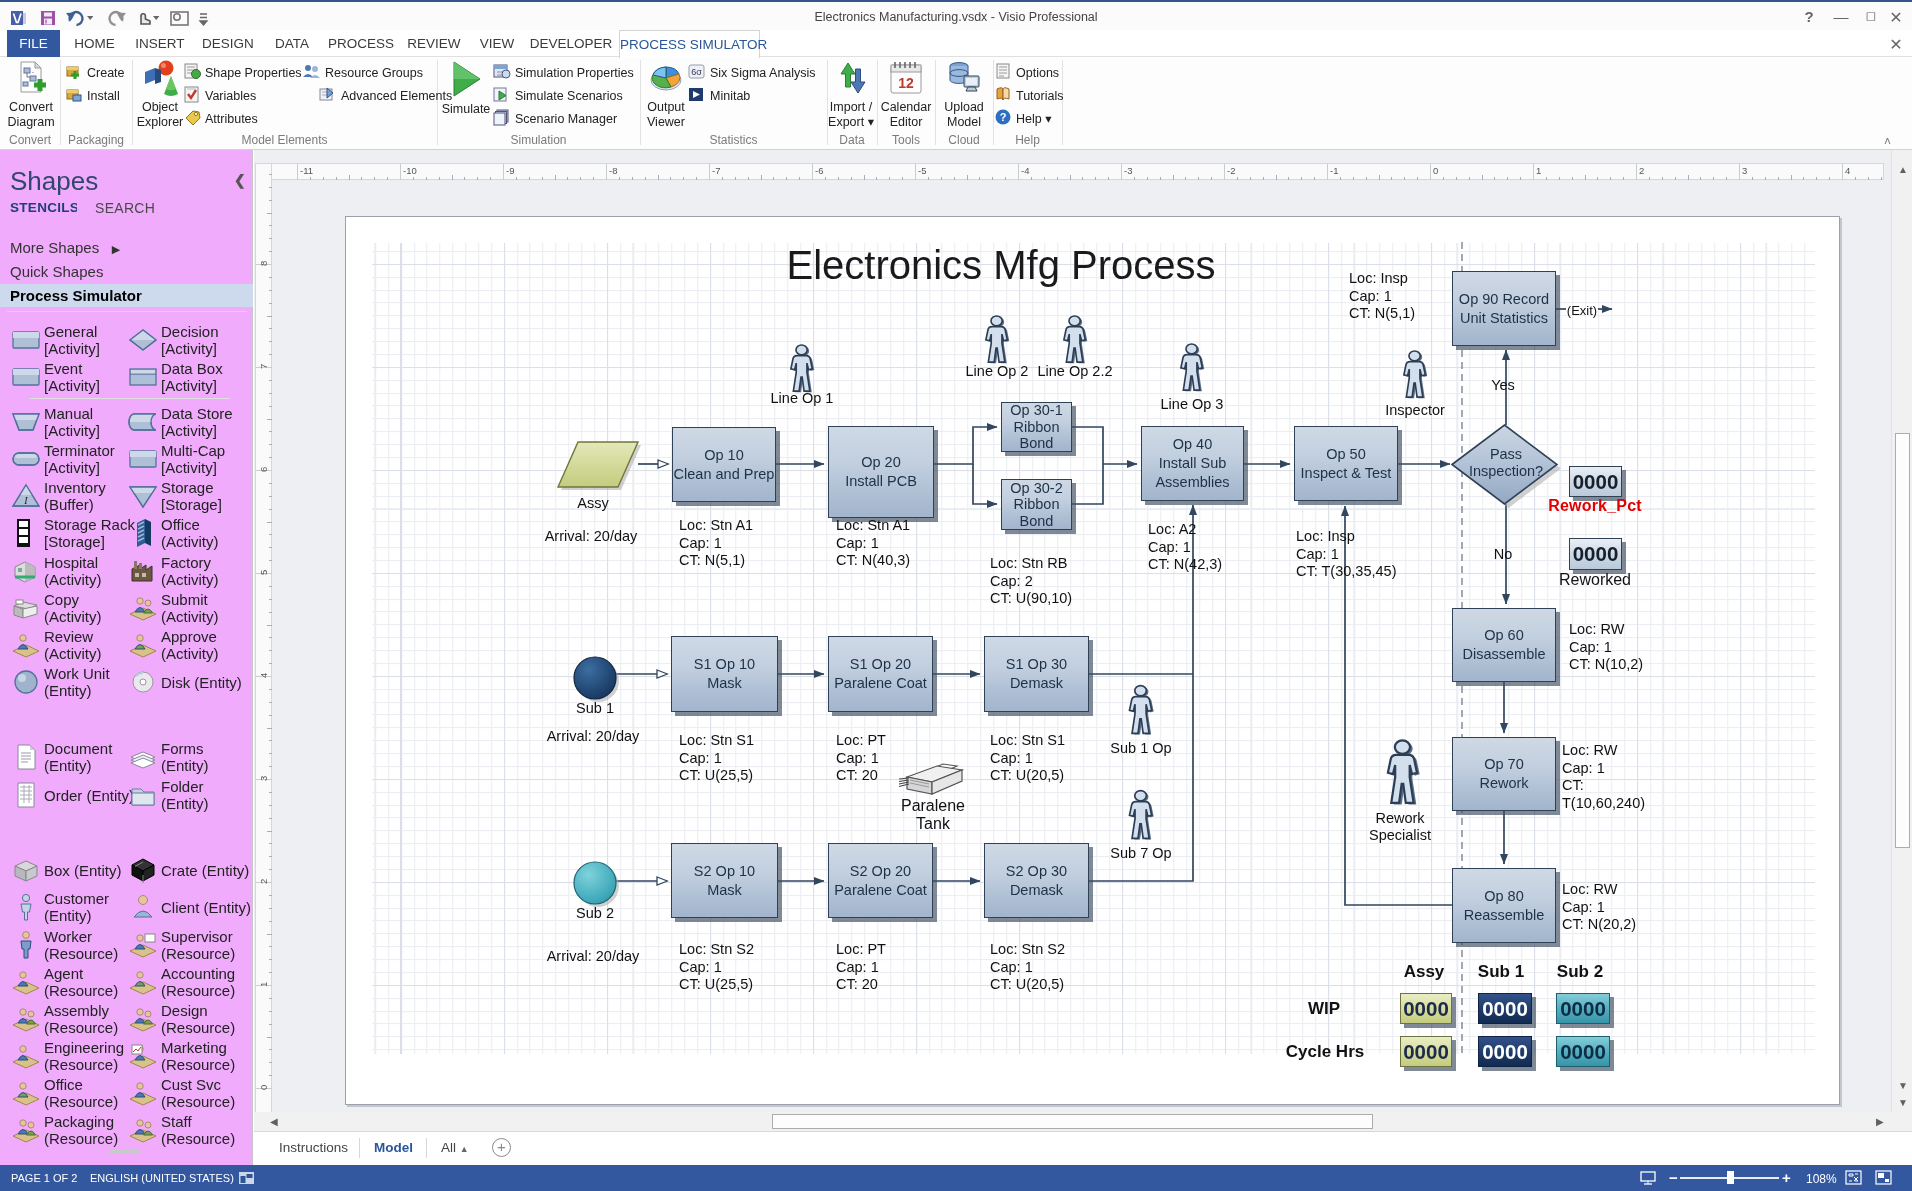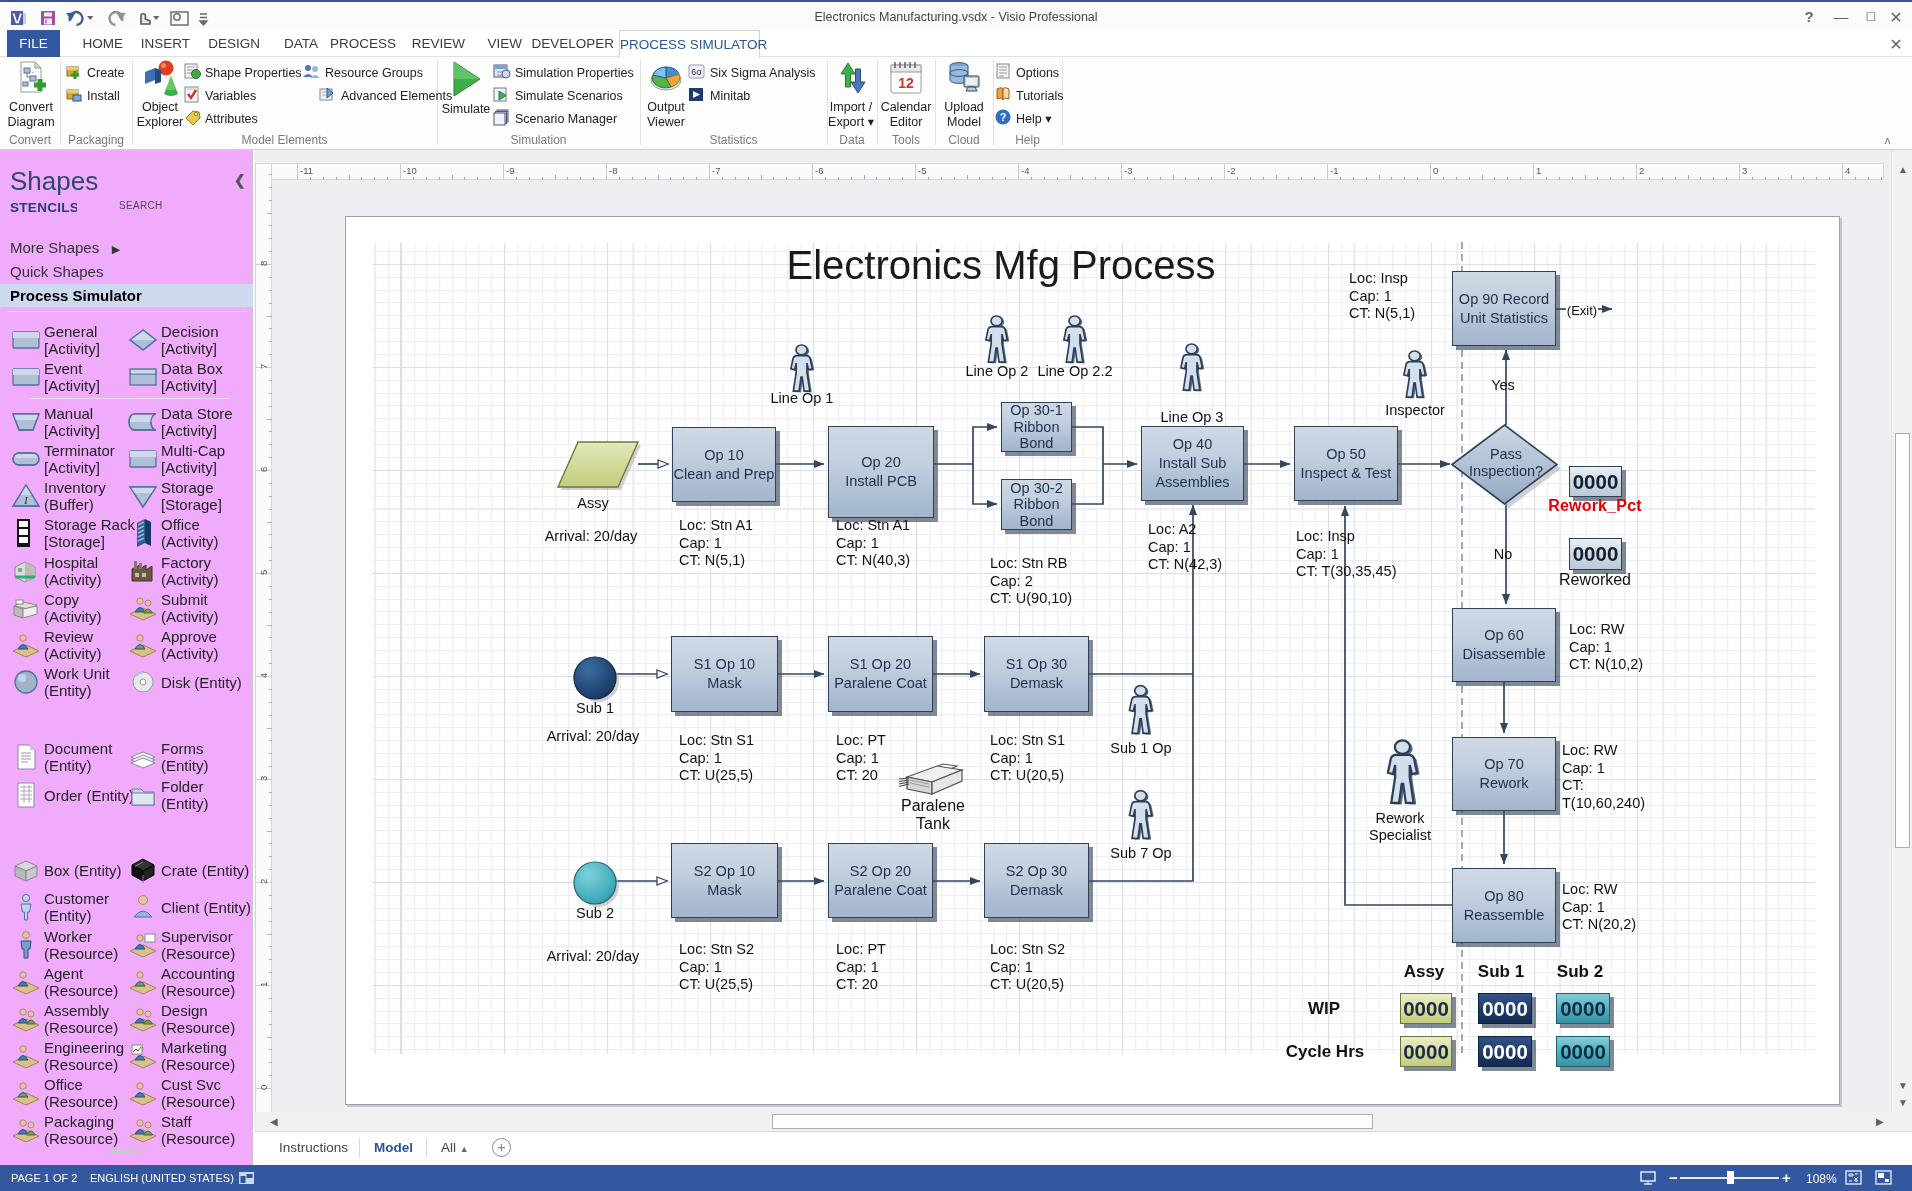--- a/index.html
+++ b/index.html
@@ -7,37 +7,37 @@
 .abs{position:absolute;}
 #root{position:absolute;top:0;left:0;width:1912px;height:1191px;}
 
 #titlebar{position:absolute;top:0;left:0;width:1912px;height:30px;background:#fbfbfb;border-top:2px solid #34548c;}
 #titletext{position:absolute;top:8px;left:0;width:1912px;text-align:center;font-size:12.5px;color:#444;}
 .winbtn{position:absolute;top:6px;color:#666;font-size:15px;width:30px;text-align:center;}
 
 #tabrow{position:absolute;top:30px;left:0;width:1912px;height:27px;background:#fff;border-bottom:1px solid #e0e0e0;}
 #filetab{position:absolute;top:0;left:7px;width:53px;height:27px;background:#33589f;color:#fff;
  font-size:13.5px;text-align:center;line-height:27px;}
-.tab{position:absolute;top:0;height:27px;line-height:27px;font-size:13.5px;white-space:nowrap;color:#3b3b3b;text-align:right;}
+.tab{position:absolute;top:0;height:27px;line-height:27px;font-size:13.5px;white-space:nowrap;color:#3b3b3b;text-align:center;}
 #seltab{position:absolute;top:0;left:619px;width:141px;height:28px;z-index:5;line-height:27px;background:#fff;
  border:1px solid #d5d5d5;border-bottom:none;color:#2a5699;font-size:13.5px;text-align:center;white-space:nowrap;}
 
 #ribbon{position:absolute;top:57px;left:0;width:1912px;height:93px;background:#fdfdfd;border-bottom:1px solid #d2d2d2;}
 .rsep{position:absolute;top:3px;width:1px;height:85px;background:#e2e2e2;}
 .glabel{position:absolute;top:76px;font-size:12px;color:#7b7b7b;text-align:center;}
 .bigbtn{position:absolute;top:3px;text-align:center;font-size:12.5px;color:#222;line-height:15px;}
 .smallbtn{position:absolute;font-size:12.5px;color:#222;height:22px;line-height:22px;white-space:nowrap;}
 .smallbtn svg{vertical-align:-3px;margin-right:4px;}
 #ribchev{position:absolute;top:78px;left:1884px;color:#777;font-size:12px;}
 
 #sidebar{position:absolute;top:150px;left:0;width:253px;height:1015px;background:#f0abfc;border-right:1px solid #c6c6c6;}
 #shtitle{position:absolute;top:16px;left:10px;font-size:26px;color:#30476b;}
 #shcollapse{position:absolute;top:22px;left:234px;color:#555;font-size:14px;font-weight:bold;}
 #stencils{position:absolute;top:50px;left:10px;font-size:13.5px;font-weight:bold;color:#1f3f77;letter-spacing:.3px;}
-#searchtab{position:absolute;top:50px;left:95px;font-size:10px;color:#494949;letter-spacing:.3px;margin-left:24px;}
+#searchtab{position:absolute;top:50px;left:95px;font-size:14px;color:#494949;letter-spacing:.3px;}
 #stsep{position:absolute;top:48px;left:77px;width:1px;height:17px;background:#ccc;}
 #moreshapes{position:absolute;top:89px;left:10px;font-size:15px;color:#333;}
 #quickshapes{position:absolute;top:113px;left:10px;font-size:15px;color:#333;}
 #pssel{position:absolute;top:134px;left:0px;width:253px;height:23px;background:#cdd9ec;}
 #pssel span{position:absolute;top:3px;left:10px;font-size:15px;font-weight:bold;color:#000;}
 #pssep{position:absolute;top:161px;left:7px;width:240px;height:1px;background:#d9d9d9;}
 .srow{position:absolute;width:253px;height:37px;}
 .sicon{position:absolute;top:2px;width:30px;height:30px;}
 .sicon.c2{left:128px;}.sicon.c1{left:11px;}
 .stxt{position:absolute;top:1px;font-size:15px;color:#222;line-height:17px;}
@@ -962,21 +962,21 @@
 <div class="lbl" style="left:736px;top:791px;z-index:3;">Loc: Stn S2<br>Cap: 1<br>CT: U(20,5)</div>
 <div class="clbl" style="left:249px;top:345px;width:180px;z-index:3;">Assy</div>
 <div class="clbl" style="left:247px;top:378px;width:180px;font-size:14.5px;z-index:3;">Arrival: 20/day</div>
 <div class="clbl" style="left:251px;top:550px;width:180px;z-index:3;">Sub 1</div>
 <div class="clbl" style="left:249px;top:578px;width:180px;font-size:14.5px;z-index:3;">Arrival: 20/day</div>
 <div class="clbl" style="left:251px;top:755px;width:180px;z-index:3;">Sub 2</div>
 <div class="clbl" style="left:249px;top:798px;width:180px;font-size:14.5px;z-index:3;">Arrival: 20/day</div>
 <div class="clbl" style="left:458px;top:240px;width:180px;z-index:3;">Line Op 1</div>
 <div class="clbl" style="left:653px;top:213px;width:180px;z-index:3;">Line Op 2</div>
 <div class="clbl" style="left:731px;top:213px;width:180px;z-index:3;">Line Op 2.2</div>
-<div class="clbl" style="left:848px;top:246px;width:180px;z-index:3;margin-top:13px;">Line Op 3</div>
+<div class="clbl" style="left:848px;top:246px;width:180px;z-index:3;">Line Op 3</div>
 <div class="clbl" style="left:1071px;top:252px;width:180px;z-index:3;">Inspector</div>
 <div class="clbl" style="left:797px;top:590px;width:180px;z-index:3;">Sub 1 Op</div>
 <div class="clbl" style="left:797px;top:695px;width:180px;z-index:3;">Sub 7 Op</div>
 <div class="clbl" style="left:1056px;top:660px;width:180px;z-index:3;">Rework<br>Specialist</div>
 <div class="clbl" style="left:1159px;top:227px;width:180px;z-index:3;">Yes</div>
 <div class="clbl" style="left:1159px;top:396px;width:180px;z-index:3;">No</div>
 <div class="clbl" style="left:1238px;top:152px;width:180px;font-size:13px;z-index:3;">(Exit)</div>
 <div class="clbl" style="left:589px;top:647px;width:180px;font-size:16px;line-height:18px;z-index:3;">Paralene<br>Tank</div>
 <div class="clbl" style="left:1251px;top:347px;width:180px;font-weight:bold;font-size:16px;color:#e00000;letter-spacing:.2px;z-index:3;">Rework_Pct</div>
 <div class="clbl" style="left:1251px;top:421px;width:180px;font-weight:normal;font-size:16px;color:#111;z-index:3;">Reworked</div>

